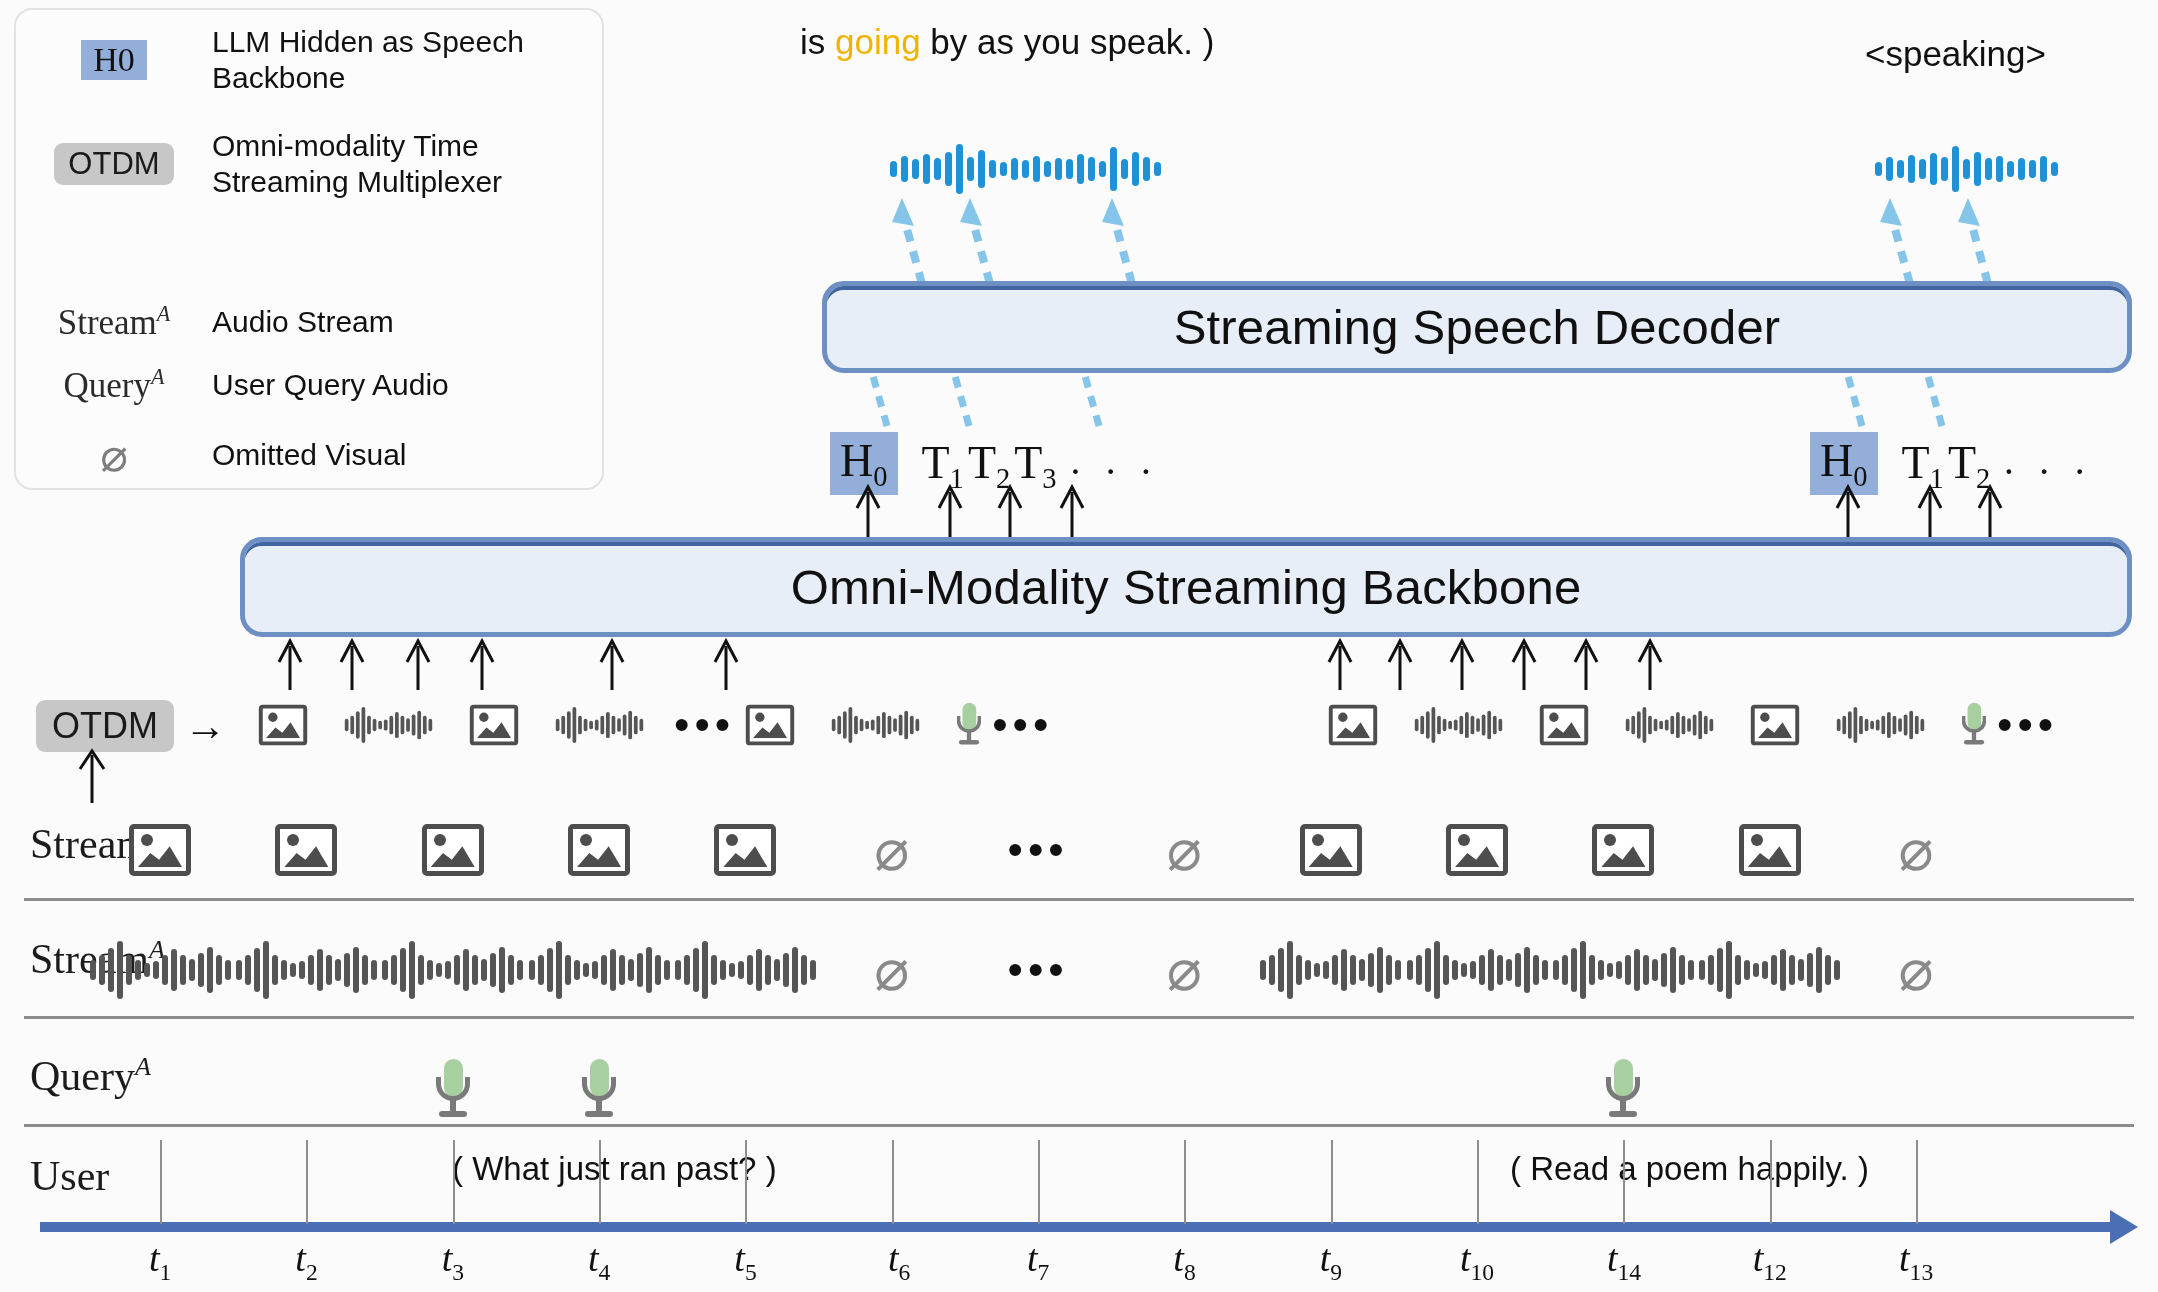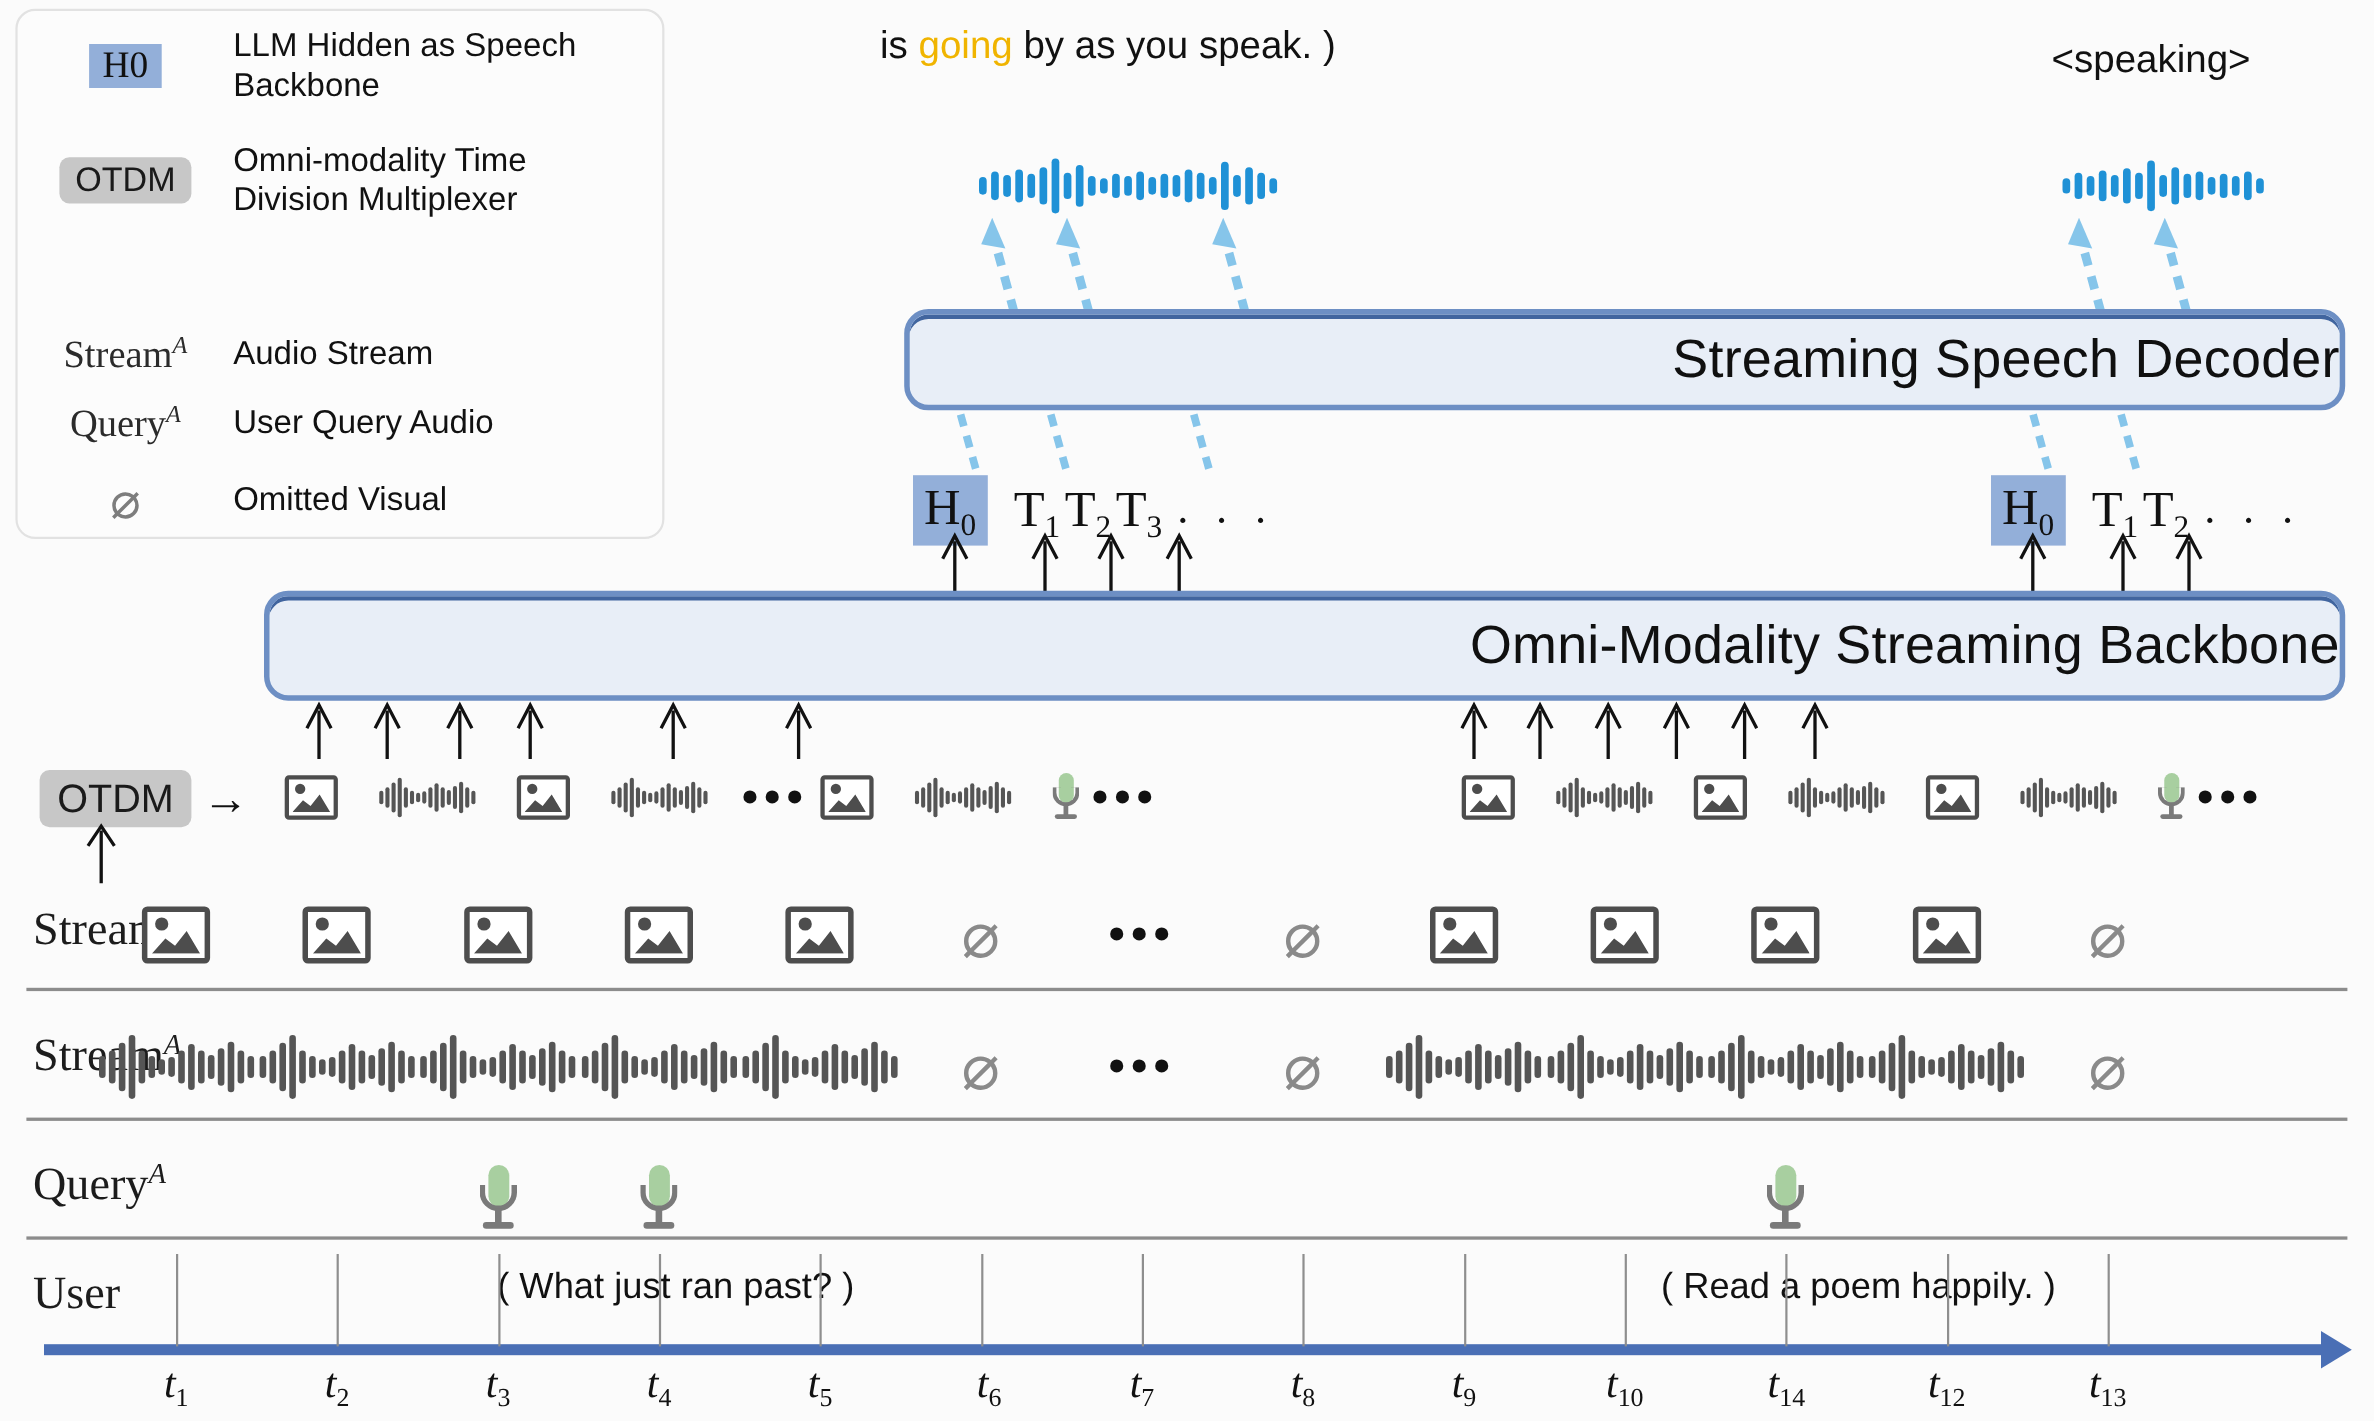--- a/index.html
+++ b/index.html
@@ -28,21 +28,21 @@
   #speakingtag{left:1865px;top:34px;font-size:35px;white-space:nowrap;}
 
   
   .bluewave{display:flex;align-items:center;gap:4px;height:58px;}
   .bluewave i{display:block;width:7px;border-radius:4px;background:#1f91d6;}
 
   
   .modbox{border-radius:22px;background:#e8eef7;
           border:5px solid #6d8fc4;
           box-shadow:inset 0 5px 0 -1px #41659f;
-          display:flex;align-items:center;justify-content:flex-end;}
+          display:flex;align-items:center;justify-content:center;}
   .modbox span{font-size:49px;color:#101010;letter-spacing:.2px;}
 
   
   .tokrow{display:flex;align-items:flex-end;font-family:"Liberation Serif",serif;font-size:46px;}
   .tok{padding:0 2px;}
   .tok sub{font-size:.62em;}
   .tokH{background:#93afd9;padding:2px 10px;}
   .dots3{letter-spacing:6px;font-size:40px;padding-left:10px;}
 
   
@@ -90,21 +90,21 @@
     <div class="lg-key">
       <span class="h0chip"><span>H0</span></span>
     </div>
     <div class="lg-val" style="width:360px;">LLM Hidden as Speech Backbone</div>
   </div>
 
   <div class="lg-row" style="left:0;top:118px;">
     <div class="lg-key">
       <span class="otdmchip">OTDM</span>
     </div>
-    <div class="lg-val" style="width:370px;">Omni-modality Time Division Multiplexer</div>
+    <div class="lg-val" style="width:370px;">Omni-modality Time Streaming Multiplexer</div>
   </div>
 
 
   <div class="lg-row" style="left:0;top:291px;">
     <div class="lg-key">
       <span class="mathlbl"><span>Stream</span><sup>A</sup></span>
     </div>
     <div class="lg-val">Audio Stream</div>
   </div>
 

